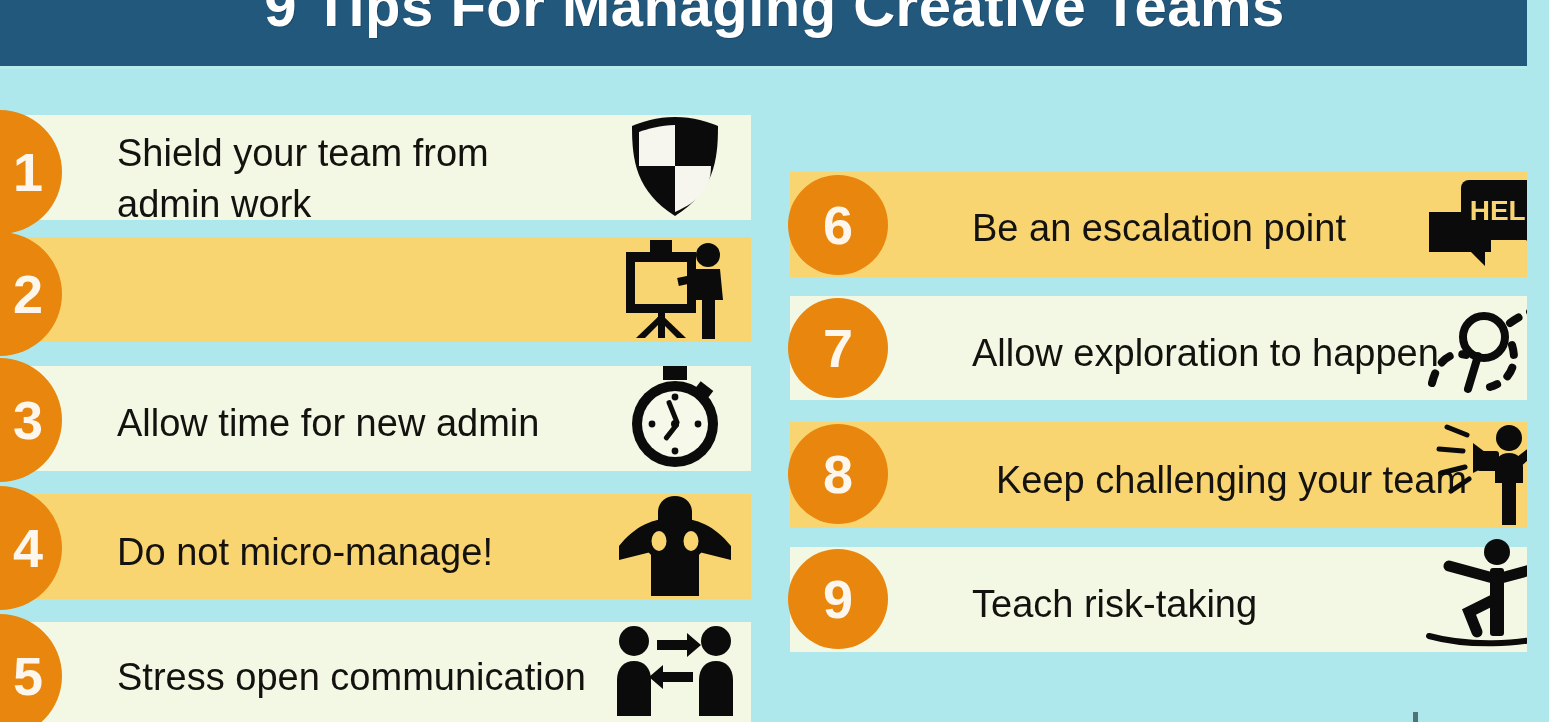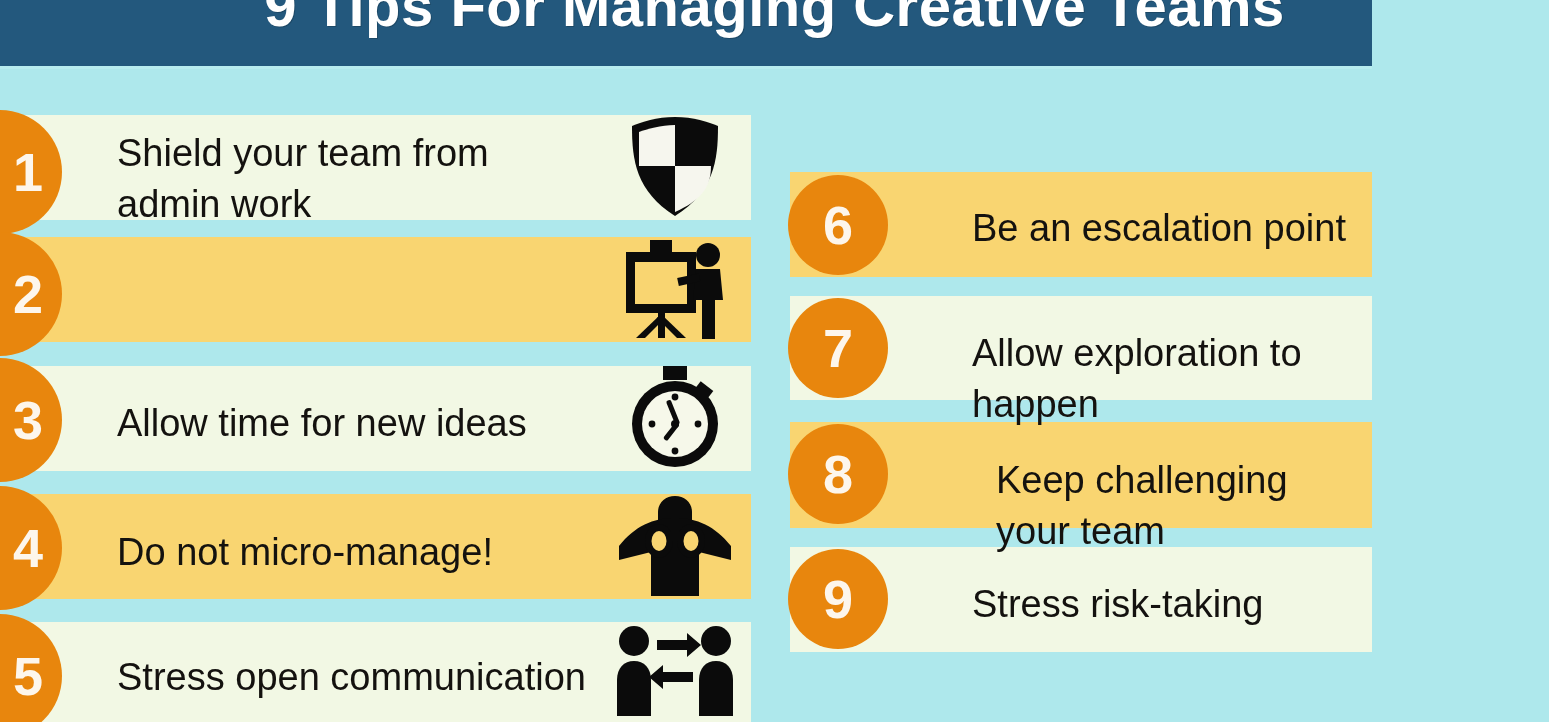--- a/index.html
+++ b/index.html
@@ -10,21 +10,21 @@
     overflow: hidden;
   }
 
   body {
     font-family: "Liberation Sans", sans-serif;
     background: #aee8ec;
   }
 
   #slide {
     position: relative;
-    width: 1372px;
+    width: 1527px;
     height: 722px;
     background: #aee8ec;
     overflow: hidden;
   }
 
   
   #title-bar {
     position: absolute;
     left: 0;
     top: -54px;
@@ -188,28 +188,28 @@
   <div class="tip-badge left-badge" id="badge-4">4</div>
   <div class="tip-badge left-badge" id="badge-5">5</div>
 
   <div class="tip-badge right-badge" id="badge-6">6</div>
   <div class="tip-badge right-badge" id="badge-7">7</div>
   <div class="tip-badge right-badge" id="badge-8">8</div>
   <div class="tip-badge right-badge" id="badge-9">9</div>
 
   <div class="tip-label left-label" id="label-1">Shield your team from
 admin work</div>
-  <div class="tip-label left-label" id="label-3">Allow time for new ideas</div>
+  <div class="tip-label left-label" id="label-3">Allow time for new admin</div>
   <div class="tip-label left-label" id="label-4">Do not micro-manage!</div>
   <div class="tip-label left-label" id="label-5">Stress open communication</div>
 
   <div class="tip-label right-label" id="label-6">Be an escalation point</div>
   <div class="tip-label right-label" id="label-7">Allow exploration to happen</div>
   <div class="tip-label right-label" id="label-8">Keep challenging your team</div>
-  <div class="tip-label right-label" id="label-9">Stress risk-taking</div>
+  <div class="tip-label right-label" id="label-9">Teach risk-taking</div>
 
   <div class="tip-icon left-icon" id="icon-1">
     <svg width="96" height="104" viewBox="0 0 96 104">
       <path d="M48 2 C30 2 14 7 5 11 C5 46 9 76 48 101 C87 76 91 46 91 11 C82 7 66 2 48 2 Z" fill="#0b0b0b"></path>
       <path d="M48 10 C34 10 20 14 12 17 L12 51 L48 51 Z" fill="#f6f6ee"></path>
       <path d="M48 51 L84 51 C84 74 72 86 48 97 Z" fill="#f6f6ee"></path>
     </svg>
   </div>
 
   <div class="tip-icon left-icon" id="icon-2">

